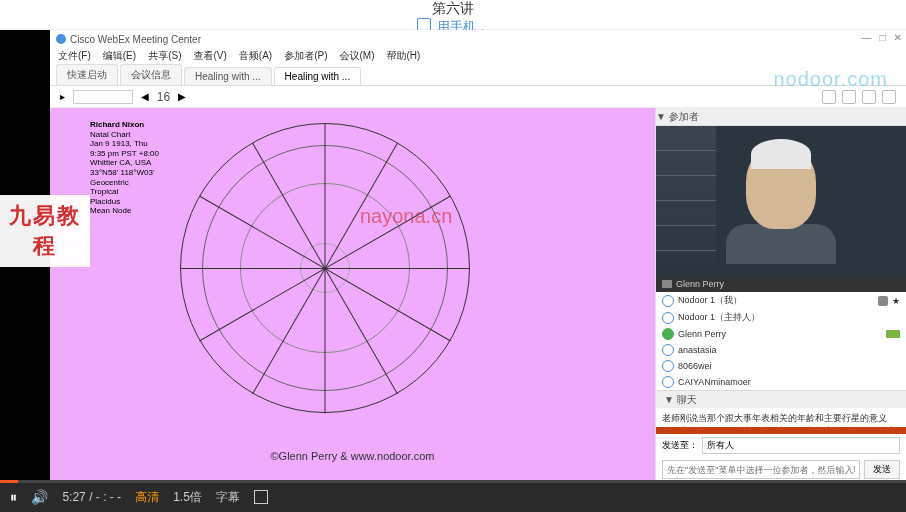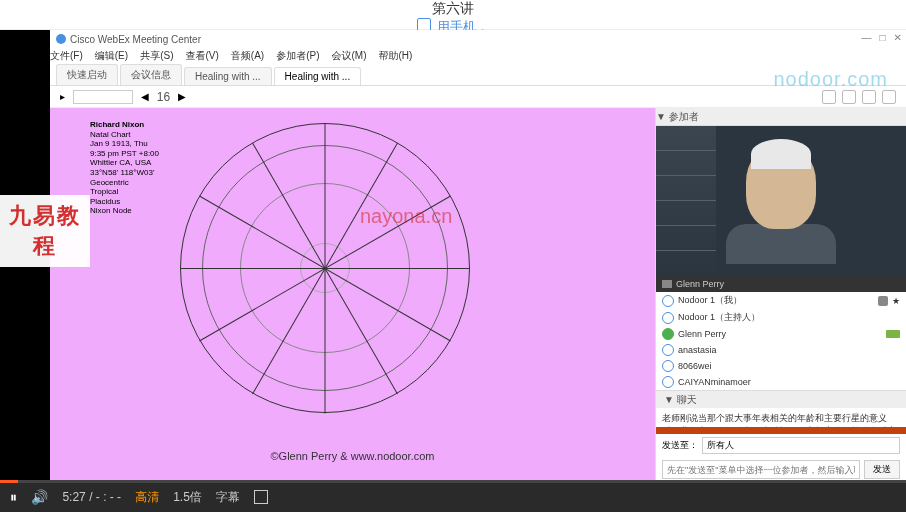--- a/index.html
+++ b/index.html
@@ -19,21 +19,21 @@
 .watermark-top { position: absolute; top: 6px; right: 18px; z-index: 60; text-align: right; }
 .wm-line1 { color: #fff; font-size: 18px; font-weight: bold; text-shadow: 2px 2px 3px rgba(0,0,0,0.9), -1px -1px 2px rgba(0,0,0,0.7); }
 .wm-line2 { color: #fff; font-size: 15px; font-weight: bold; text-shadow: 2px 2px 3px rgba(0,0,0,0.9), -1px -1px 2px rgba(0,0,0,0.7); letter-spacing: 1px; }
 .watermark-center { position: absolute; top: 175px; left: 310px; color: rgba(211,47,47,0.6); font-size: 20px; z-index: 40; font-weight: 400; }
 .logo-behind { position: absolute; top: 38px; right: 18px; color: #4ab5e0; font-size: 20px; font-weight: 300; z-index: 30; opacity: 0.5; letter-spacing: 1px; }
 
 .webex-window { position: absolute; top: 0; left: 0; right: 0; bottom: 0; background: #fff; font-size: 10px; }
 .webex-title { height: 18px; display: flex; align-items: center; padding: 0 6px; gap: 4px; color: #555; font-size: 10px; }
 .webex-ico { width: 10px; height: 10px; background: #4a90e2; border-radius: 50%; }
 .webex-win-ctrl { position: absolute; right: 4px; top: 2px; display: flex; gap: 8px; color: #888; font-size: 10px; }
-.webex-menu { height: 16px; display: flex; gap: 12px; padding: 0 0; font-size: 10px; color: #333; align-items: center; }
+.webex-menu { height: 16px; display: flex; gap: 12px; padding: 0 8px; font-size: 10px; color: #333; align-items: center; }
 .webex-tabs { height: 22px; display: flex; padding: 0 6px; border-bottom: 1px solid #ddd; align-items: flex-end; gap: 2px; }
 .wtab { padding: 3px 10px; font-size: 10px; background: #f5f5f5; border: 1px solid #ddd; border-bottom: none; border-radius: 3px 3px 0 0; color: #555; }
 .wtab.active { background: #fff; color: #000; }
 .webex-toolbar { height: 22px; display: flex; align-items: center; padding: 0 10px; gap: 8px; border-bottom: 1px solid #eee; }
 .tb-select { width: 60px; height: 14px; border: 1px solid #ccc; font-size: 9px; padding-left: 3px; }
 .tb-num { font-size: 12px; color: #555; }
 .tb-icons { margin-left: auto; display: flex; gap: 6px; }
 .tb-ico { width: 14px; height: 14px; border: 1px solid #bbb; border-radius: 2px; }
 
 .webex-body { position: absolute; top: 78px; left: 0; right: 0; bottom: 0; display: flex; }
@@ -151,21 +151,21 @@
           <div class="chart-info">
             <div class="chart-title">Richard Nixon</div>
             <div>Natal Chart</div>
             <div>Jan 9 1913, Thu</div>
             <div>9:35 pm  PST +8:00</div>
             <div>Whittier CA, USA</div>
             <div>33°N58'  118°W03'</div>
             <div>Geocentric</div>
             <div>Tropical</div>
             <div>Placidus</div>
-            <div>Nixon Node</div>
+            <div>Mean Node</div>
           </div>
           <div class="astro-wheel">
             <div class="wheel-outer"></div>
             <div class="wheel-mid"></div>
             <div class="wheel-inner"></div>
             <div class="wheel-center"></div>
             <div class="wheel-divider" style="transform:rotate(0deg)"></div>
             <div class="wheel-divider" style="transform:rotate(30deg)"></div>
             <div class="wheel-divider" style="transform:rotate(60deg)"></div>
             <div class="wheel-divider" style="transform:rotate(90deg)"></div>

